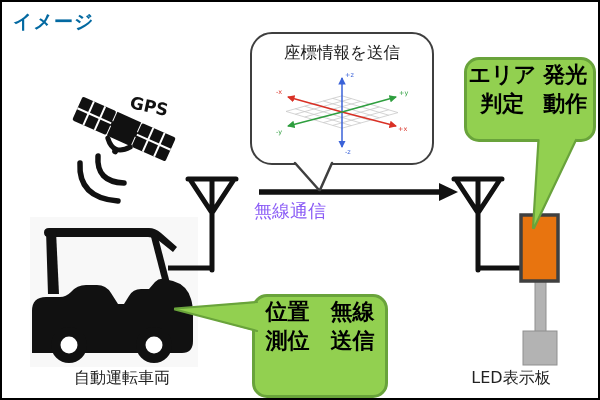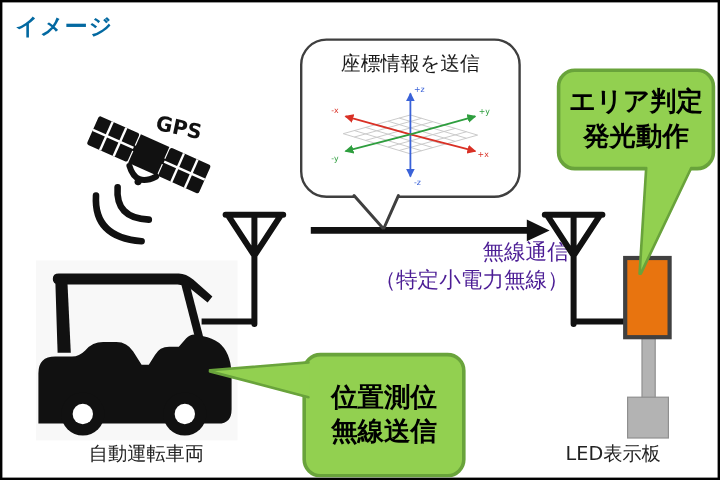--- a/index.html
+++ b/index.html
@@ -6,26 +6,26 @@
   .stage{position:relative;width:600px;height:400px;background:#fff;border:2px solid #000;
          box-sizing:border-box;overflow:hidden;
          font-family:"DejaVu Sans","Liberation Sans",sans-serif;}
   .title{position:absolute;left:11px;top:7px;font-size:19px;font-weight:bold;color:#0369a1;
          letter-spacing:1px;z-index:1;}
   .bubble{position:absolute;left:248px;top:30px;width:184px;height:133px;background:#fff;
           border:2.5px solid #3f3f3f;border-radius:22px;box-sizing:border-box;text-align:center;z-index:1;}
   .bubble-title{margin-top:8px;font-size:16.5px;color:#1a1a1a;}
   .axes{display:block;margin:1px auto 0;width:140px;height:95px;}
   .callout{position:absolute;background:#92d050;border:3px solid #69a33b;border-radius:15px;
-           box-sizing:border-box;display:flex;flex-direction:column;justify-content:center;
+           box-sizing:border-box;display:flex;flex-direction:row;justify-content:center;
            text-align:center;font-weight:bold;font-size:22px;line-height:29px;color:#000;z-index:1;}
   .callout-area{left:462px;top:55px;width:132px;height:85px;}
   .callout-pos{left:250px;top:292px;width:136px;height:104px;}
-  .commtext{position:absolute;left:272px;top:197px;width:200px;text-align:right;
-            font-size:18px;line-height:23px;color:#4c1d95;z-index:1;}
+  .commtext{position:absolute;left:252px;top:197px;width:200px;text-align:left;
+            font-size:18px;line-height:23px;color:#8b5cf6;z-index:1;}
   .label{position:absolute;font-size:16px;color:#222;text-align:center;z-index:1;}
   .label-vehicle{left:40px;top:366px;width:160px;}
   .label-led{left:444px;top:366px;width:130px;}
   .scene{position:absolute;left:0;top:0;width:600px;height:400px;z-index:5;pointer-events:none;}
   svg text{font-family:"DejaVu Sans","Liberation Sans",sans-serif;}
 </style>
 </head>
 <body>
 
 <div class="stage">
@@ -85,21 +85,20 @@
     <div>エリア判定</div>
     <div>発光動作</div>
   </div>
   <div class="callout callout-pos">
     <div>位置測位</div>
     <div>無線送信</div>
   </div>
 
   <div class="commtext">
     <div>無線通信</div>
-    <div>（特定小電力無線）</div>
   </div>
 
   <div class="label label-vehicle">自動運転車両</div>
   <div class="label label-led">LED表示板</div>
 
   <svg class="scene" viewBox="0 0 600 400">
     <defs>
       <g id="antenna" stroke="#111" stroke-width="5" fill="none" stroke-linecap="round">
         <path d="M-24,0 H24 M-21,2 L0,34 M21,2 L0,34 M0,2 V91"></path>
       </g>

